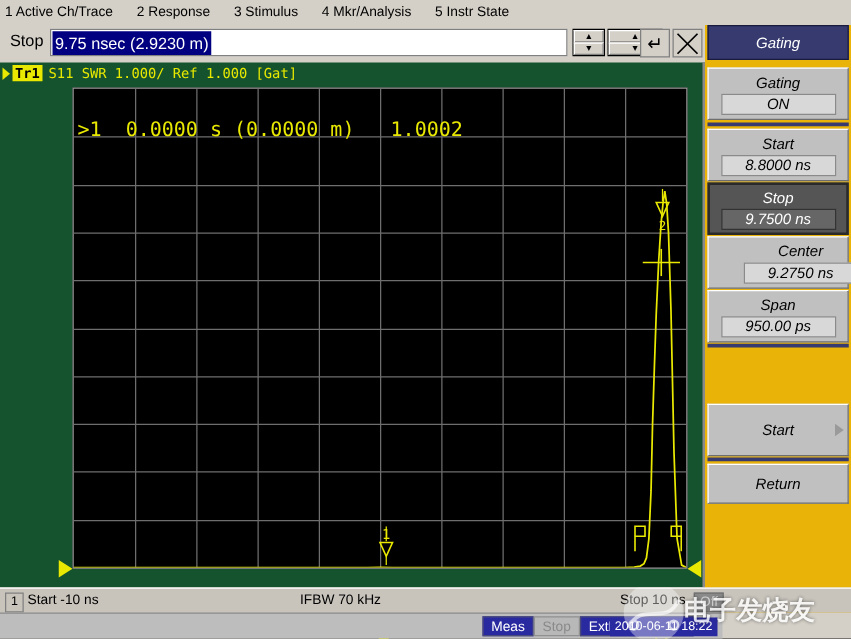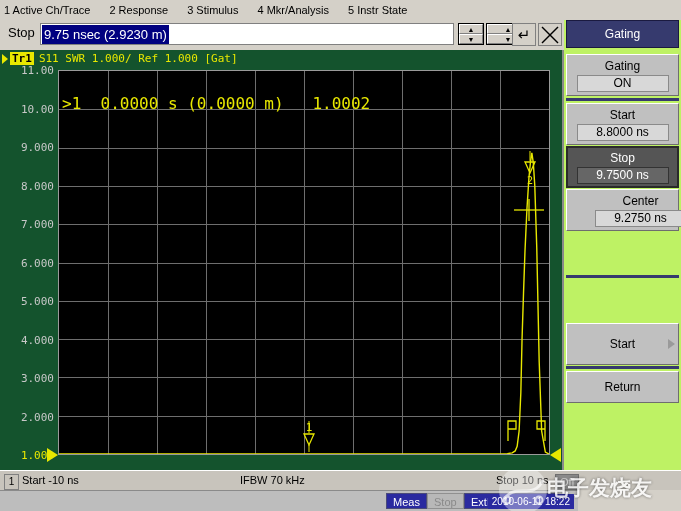--- a/index.html
+++ b/index.html
@@ -191,21 +191,22 @@
     width: 0; height: 0;
     border-top: 7px solid transparent;
     border-bottom: 7px solid transparent;
   }
 
   
   .menu {
     position: absolute;
     left: 564px; top: 20px;
     width: 117px; height: 470px;
-    background: #bef264;
+    background: #eab308;
+    font-style: italic;
   }
   .menu-title {
     position: absolute;
     left: 2px; top: 0px;
     width: 113px; height: 28px;
     background: #363a6e;
     border: 1px solid #1a1a40;
     box-sizing: border-box;
     display: flex;
     align-items: center;
@@ -395,33 +396,20 @@
   </div>
 
   <div class="plotwrap">
 
     <div class="trace-header">
       <div class="tri-right"></div>
       <div class="tr-badge">Tr1</div>
       <div class="trace-rest">S11  SWR 1.000/ Ref 1.000  [Gat]</div>
     </div>
 
-    <div class="ylabels">
-      <div class="ylabel" style="top:0%;">11.00</div>
-      <div class="ylabel" style="top:10%;">10.00</div>
-      <div class="ylabel" style="top:20%;">9.000</div>
-      <div class="ylabel" style="top:30%;">8.000</div>
-      <div class="ylabel" style="top:40%;">7.000</div>
-      <div class="ylabel" style="top:50%;">6.000</div>
-      <div class="ylabel" style="top:60%;">5.000</div>
-      <div class="ylabel" style="top:70%;">4.000</div>
-      <div class="ylabel" style="top:80%;">3.000</div>
-      <div class="ylabel" style="top:90%;">2.000</div>
-      <div class="ylabel ref" style="top:100%;">1.000</div>
-    </div>
 
     <div class="refmark" style="left:47px; top:398px; border-left:11px solid #e8e800;"></div>
     <div class="refmark" style="left:550px; top:398px; border-right:11px solid #e8e800;"></div>
 
     <div class="grid">
       <div class="gline-v" style="left:10%"></div>
       <div class="gline-v" style="left:20%"></div>
       <div class="gline-v" style="left:30%"></div>
       <div class="gline-v" style="left:40%"></div>
       <div class="gline-v" style="left:50%"></div>
@@ -502,20 +490,24 @@
     <div class="mbtn sel" style="top:126px;height:42px;">
       <div class="mbtn-label">Stop</div>
       <div class="mbtn-value">9.7500 ns</div>
     </div>
 
     <div class="mbtn" style="top:169px;height:42px;padding-left:36px;">
       <div class="mbtn-label">Center</div>
       <div class="mbtn-value">9.2750 ns</div>
     </div>
 
+    <div class="mbtn" style="top:212px;height:42px;">
+      <div class="mbtn-label">Span</div>
+      <div class="mbtn-value">950.00 ps</div>
+    </div>
     <div class="msep" style="top:255px;"></div>
 
 
     <div class="mbtn" style="top:303px;height:42px;">
       <div class="mbtn-label">Start</div>
       <div class="mbtn-arrow"></div>
     </div>
     <div class="msep" style="top:346px;"></div>
 
     <div class="mbtn" style="top:351px;height:32px;">

